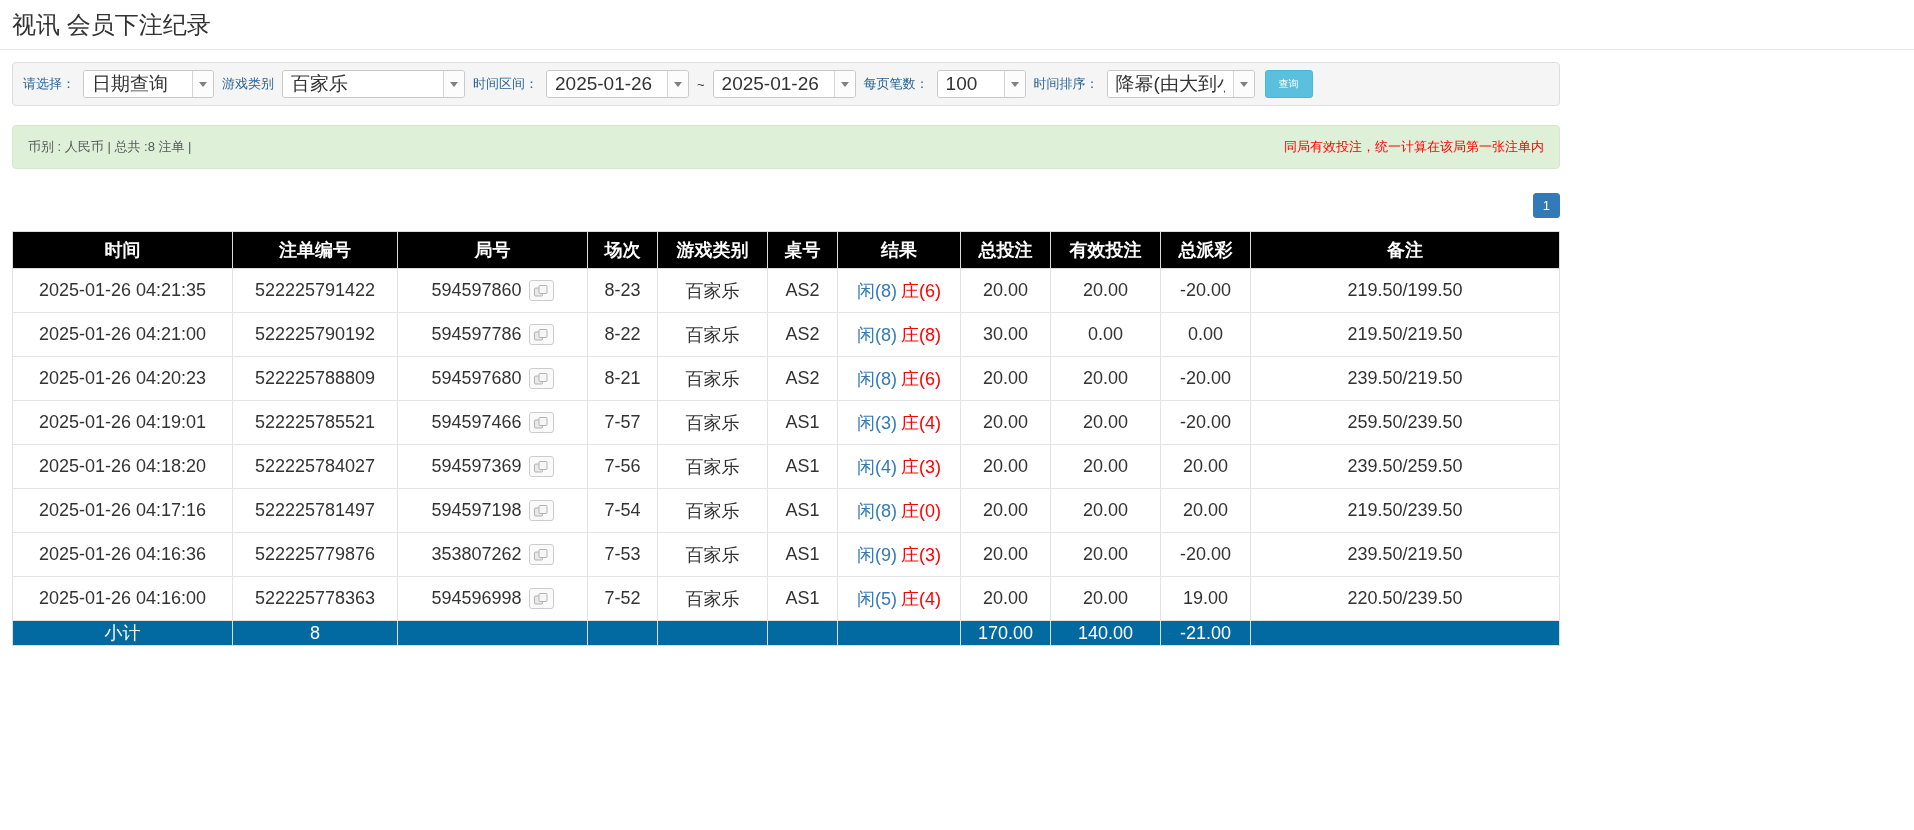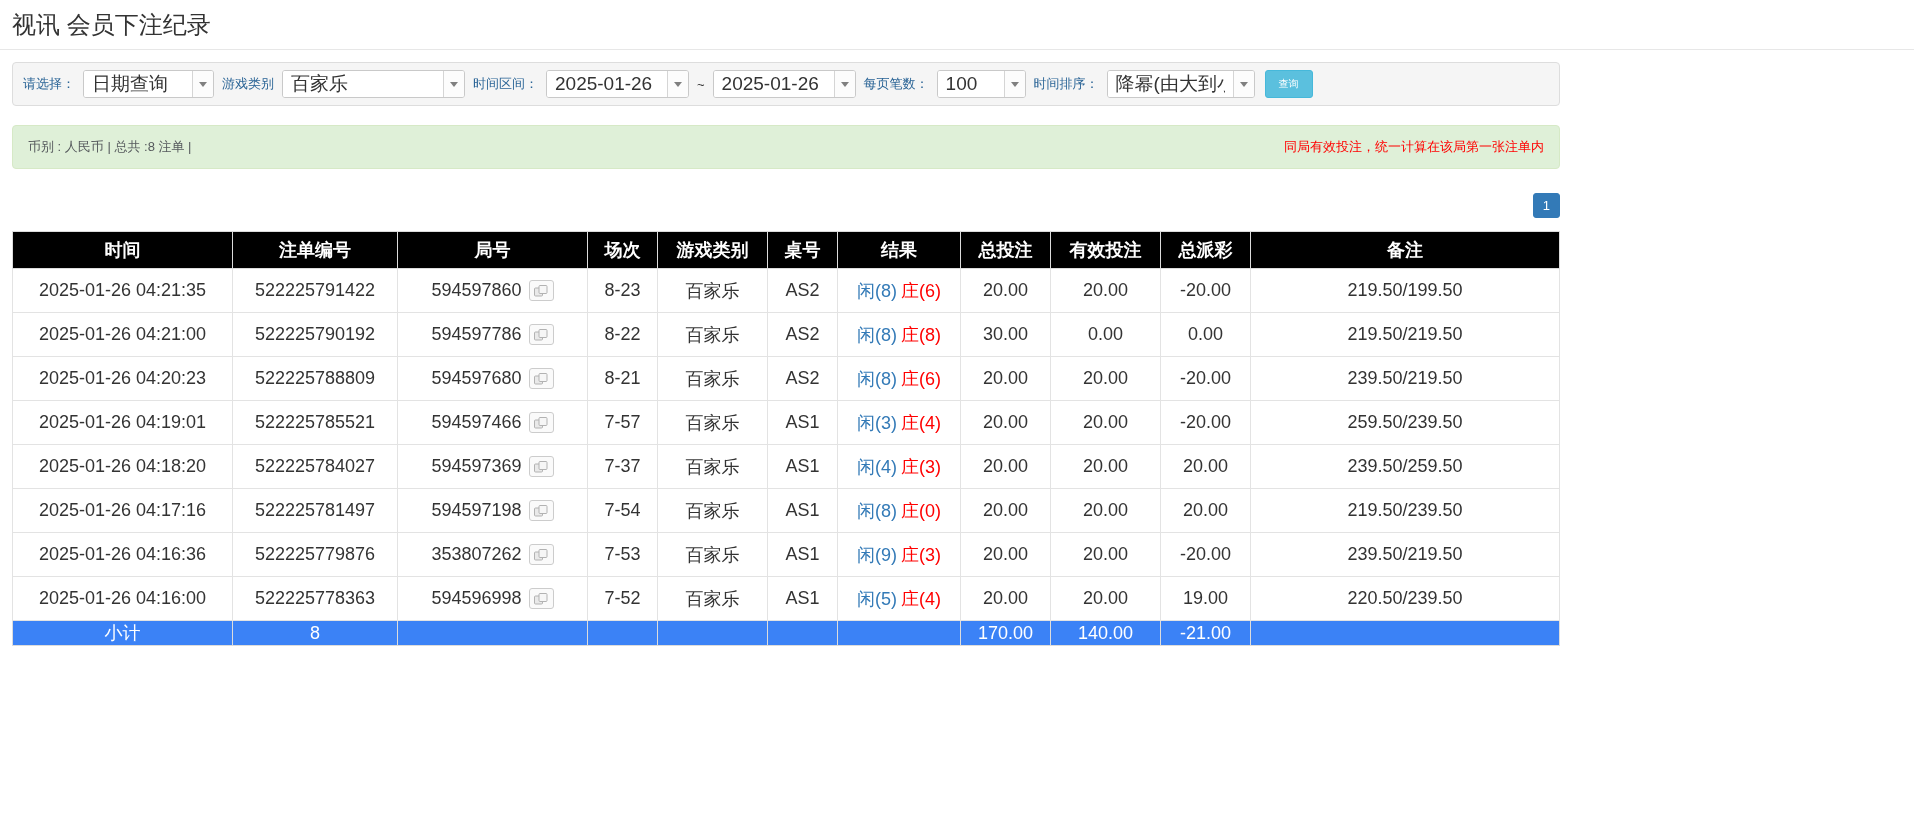--- a/index.html
+++ b/index.html
@@ -117,21 +117,21 @@
   table.records tbody td {
     border:1px solid #e3e3e3;
     padding:0 6px;
     height:44px;
     text-align:center;
     color:#333;
     background:#fff;
     overflow:hidden;
   }
   table.records tr.footer-row td {
-    background:#3b82f6;
+    background:#0369a1;
     color:#fff;
     height:15px;
     border:1px solid #dcdcdc;
   }
   .blue { color:#337ab7; }
   .red { color:#ff0000; }
   .icon-btn {
     display:inline-flex;
     align-items:center;
     justify-content:center;
@@ -321,21 +321,21 @@
           </tr>
           <tr>
             <td>2025-01-26 04:18:20</td>
             <td>522225784027</td>
             <td><span>594597369</span><span class="icon-btn">
                 <svg width="14" height="12" viewBox="0 0 14 12">
                   <rect x="0.5" y="3" width="8" height="8" rx="1" fill="#e9e9e9" stroke="#b2b2b2"></rect>
                   <rect x="5" y="0.5" width="8" height="8" rx="1" fill="#f6f6f6" stroke="#b2b2b2"></rect>
                 </svg>
               </span></td>
-            <td>7-37</td>
+            <td>7-56</td>
             <td>百家乐</td>
             <td>AS1</td>
             <td><span class="result-player">闲(4)</span><span class="result-banker">庄(3)</span></td>
             <td class="blue">20.00</td>
             <td>20.00</td>
             <td>20.00</td>
             <td>239.50/259.50</td>
           </tr>
           <tr>
             <td>2025-01-26 04:17:16</td>

